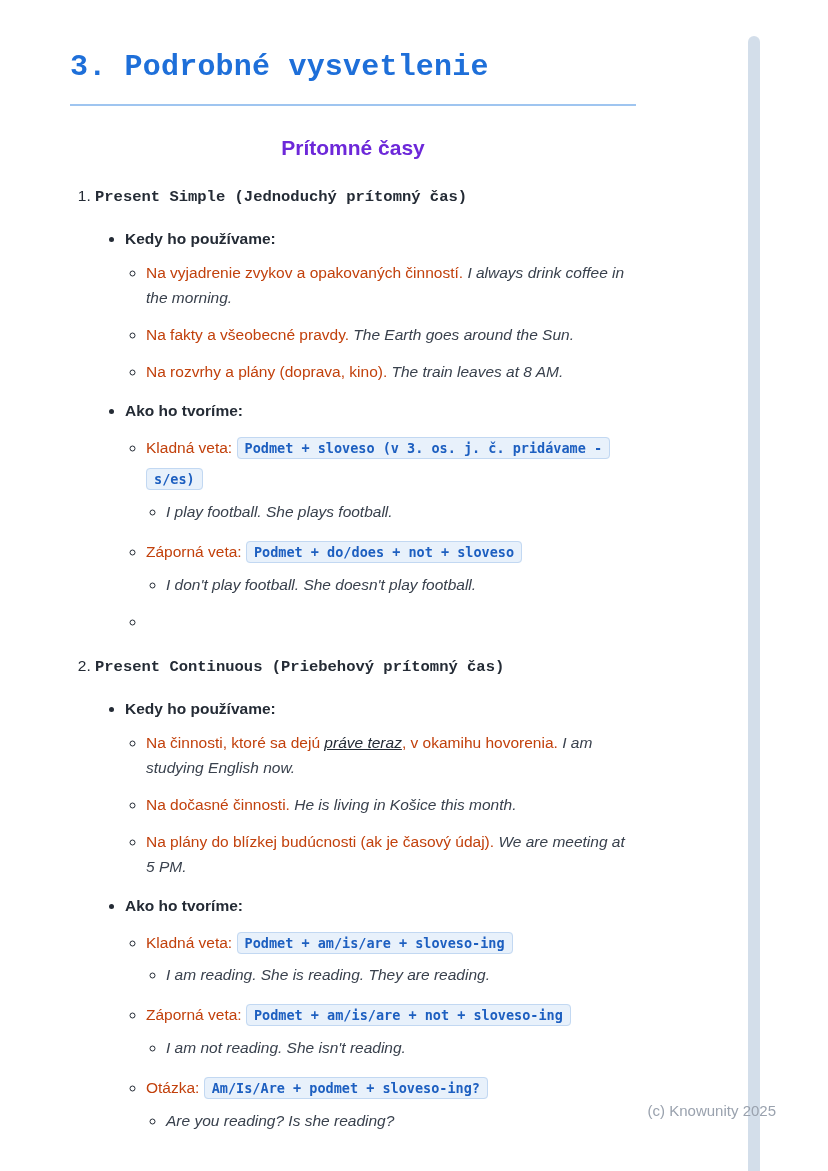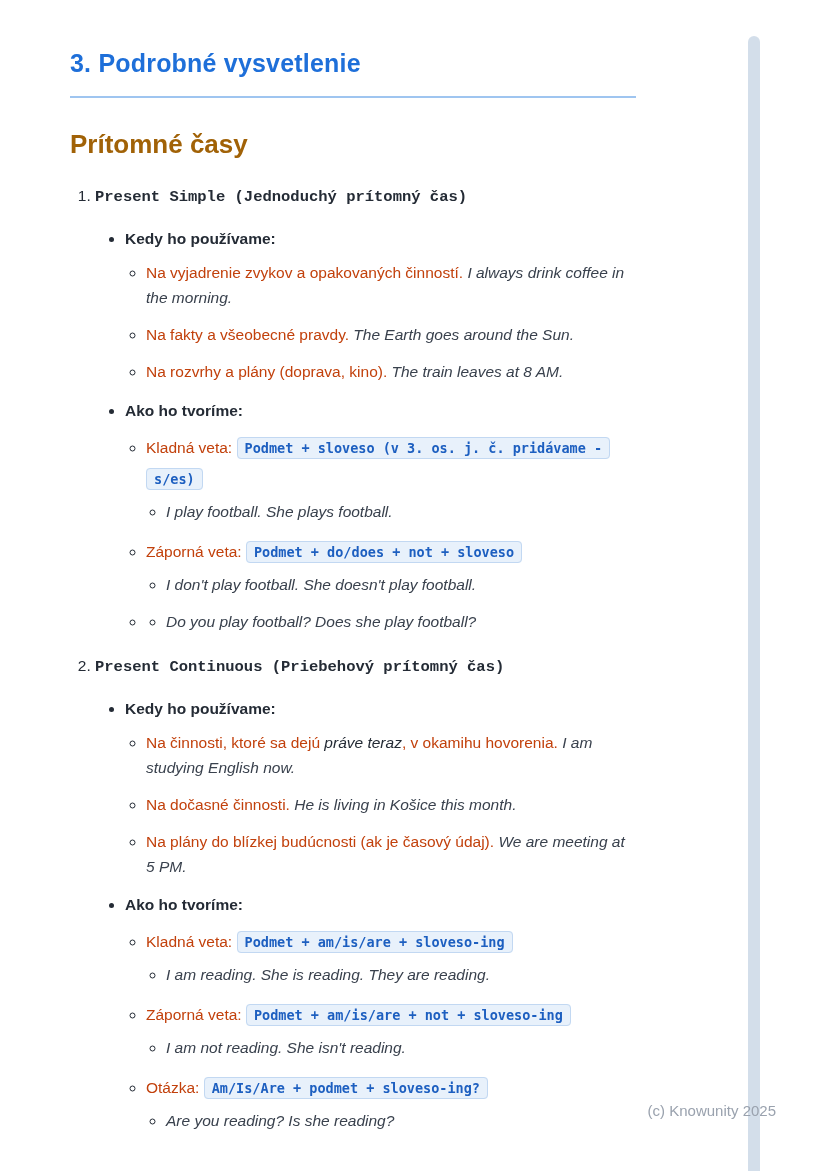--- a/index.html
+++ b/index.html
@@ -14,32 +14,34 @@
   .content {
     position: absolute;
     left: 70px;
     top: 44px;
     width: 566px;
     font-size: 15.5px;
     line-height: 1.55;
   }
   h1.doc-title {
     color: #1e6fd9;
-    font-size: 25px;
+    font-size: 30px;
     font-weight: 700;
     letter-spacing: 0.2px;
     padding-bottom: 13px;
     border-bottom: 2px solid #9fc5f0;
     margin-bottom: 26px;
+    font-family: Liberation Mono, monospace;
   }
   h2.section-heading {
-    color: #a16207;
-    font-size: 26px;
+    color: #6d28d9;
+    font-size: 21px;
     font-weight: 700;
     margin: 0 0 20px 0;
+    text-align: center;
   }
   ol.lvl1 {
     list-style: decimal outside;
     padding-left: 25px;
   }
   ol.lvl1 > li { margin-bottom: 20px; }
   ol.lvl1 > li::marker { font-weight: 400; color: #242b35; }
   .item-title { font-weight: 700; margin-bottom: 18px; font-family: Liberation Mono, monospace; }
   ul.lvl2 {
     list-style: disc outside;
@@ -52,21 +54,21 @@
     padding-left: 21px;
   }
   ul.lvl3 > li { margin-bottom: 12px; line-height: 1.62; }
   ul.lvl4 {
     list-style: circle outside;
     padding-left: 20px;
     margin-top: 5px;
   }
   ul.lvl4 > li { line-height: 1.55; }
   .t { color: #c2410c; }
-  .em { font-style: italic; }
+  .em { font-style: italic; text-decoration: underline; }
   .ex { font-style: italic; color: #39414d; }
   .form-line { line-height: 2.05; }
   .chip {
     font-family: "DejaVu Sans Mono", monospace;
     font-size: 13.5px;
     font-weight: 700;
     color: #1d5fc0;
     background: #e8f1fb;
     border: 1px solid #c2d8f2;
     border-radius: 4px;
@@ -125,23 +127,20 @@
                 <li><span class="ex">I play football. She plays football.</span></li>
               </ul>
             </li>
             <li>
               <div class="form-line"><span class="t">Záporná veta:</span> <code class="chip">Podmet + do/does + not + sloveso</code></div>
               <ul class="lvl4">
                 <li><span class="ex">I don't play football. She doesn't play football.</span></li>
               </ul>
             </li>
             <li>
-              <ul class="lvl4">
-                <li><span class="ex">Do you play football? Does she play football?</span></li>
-              </ul>
             </li>
           </ul>
         </li>
       </ul>
     </li>
 
     <li>
       <div class="item-title">Present Continuous (Priebehový prítomný čas)</div>
       <ul class="lvl2">
         <li>

